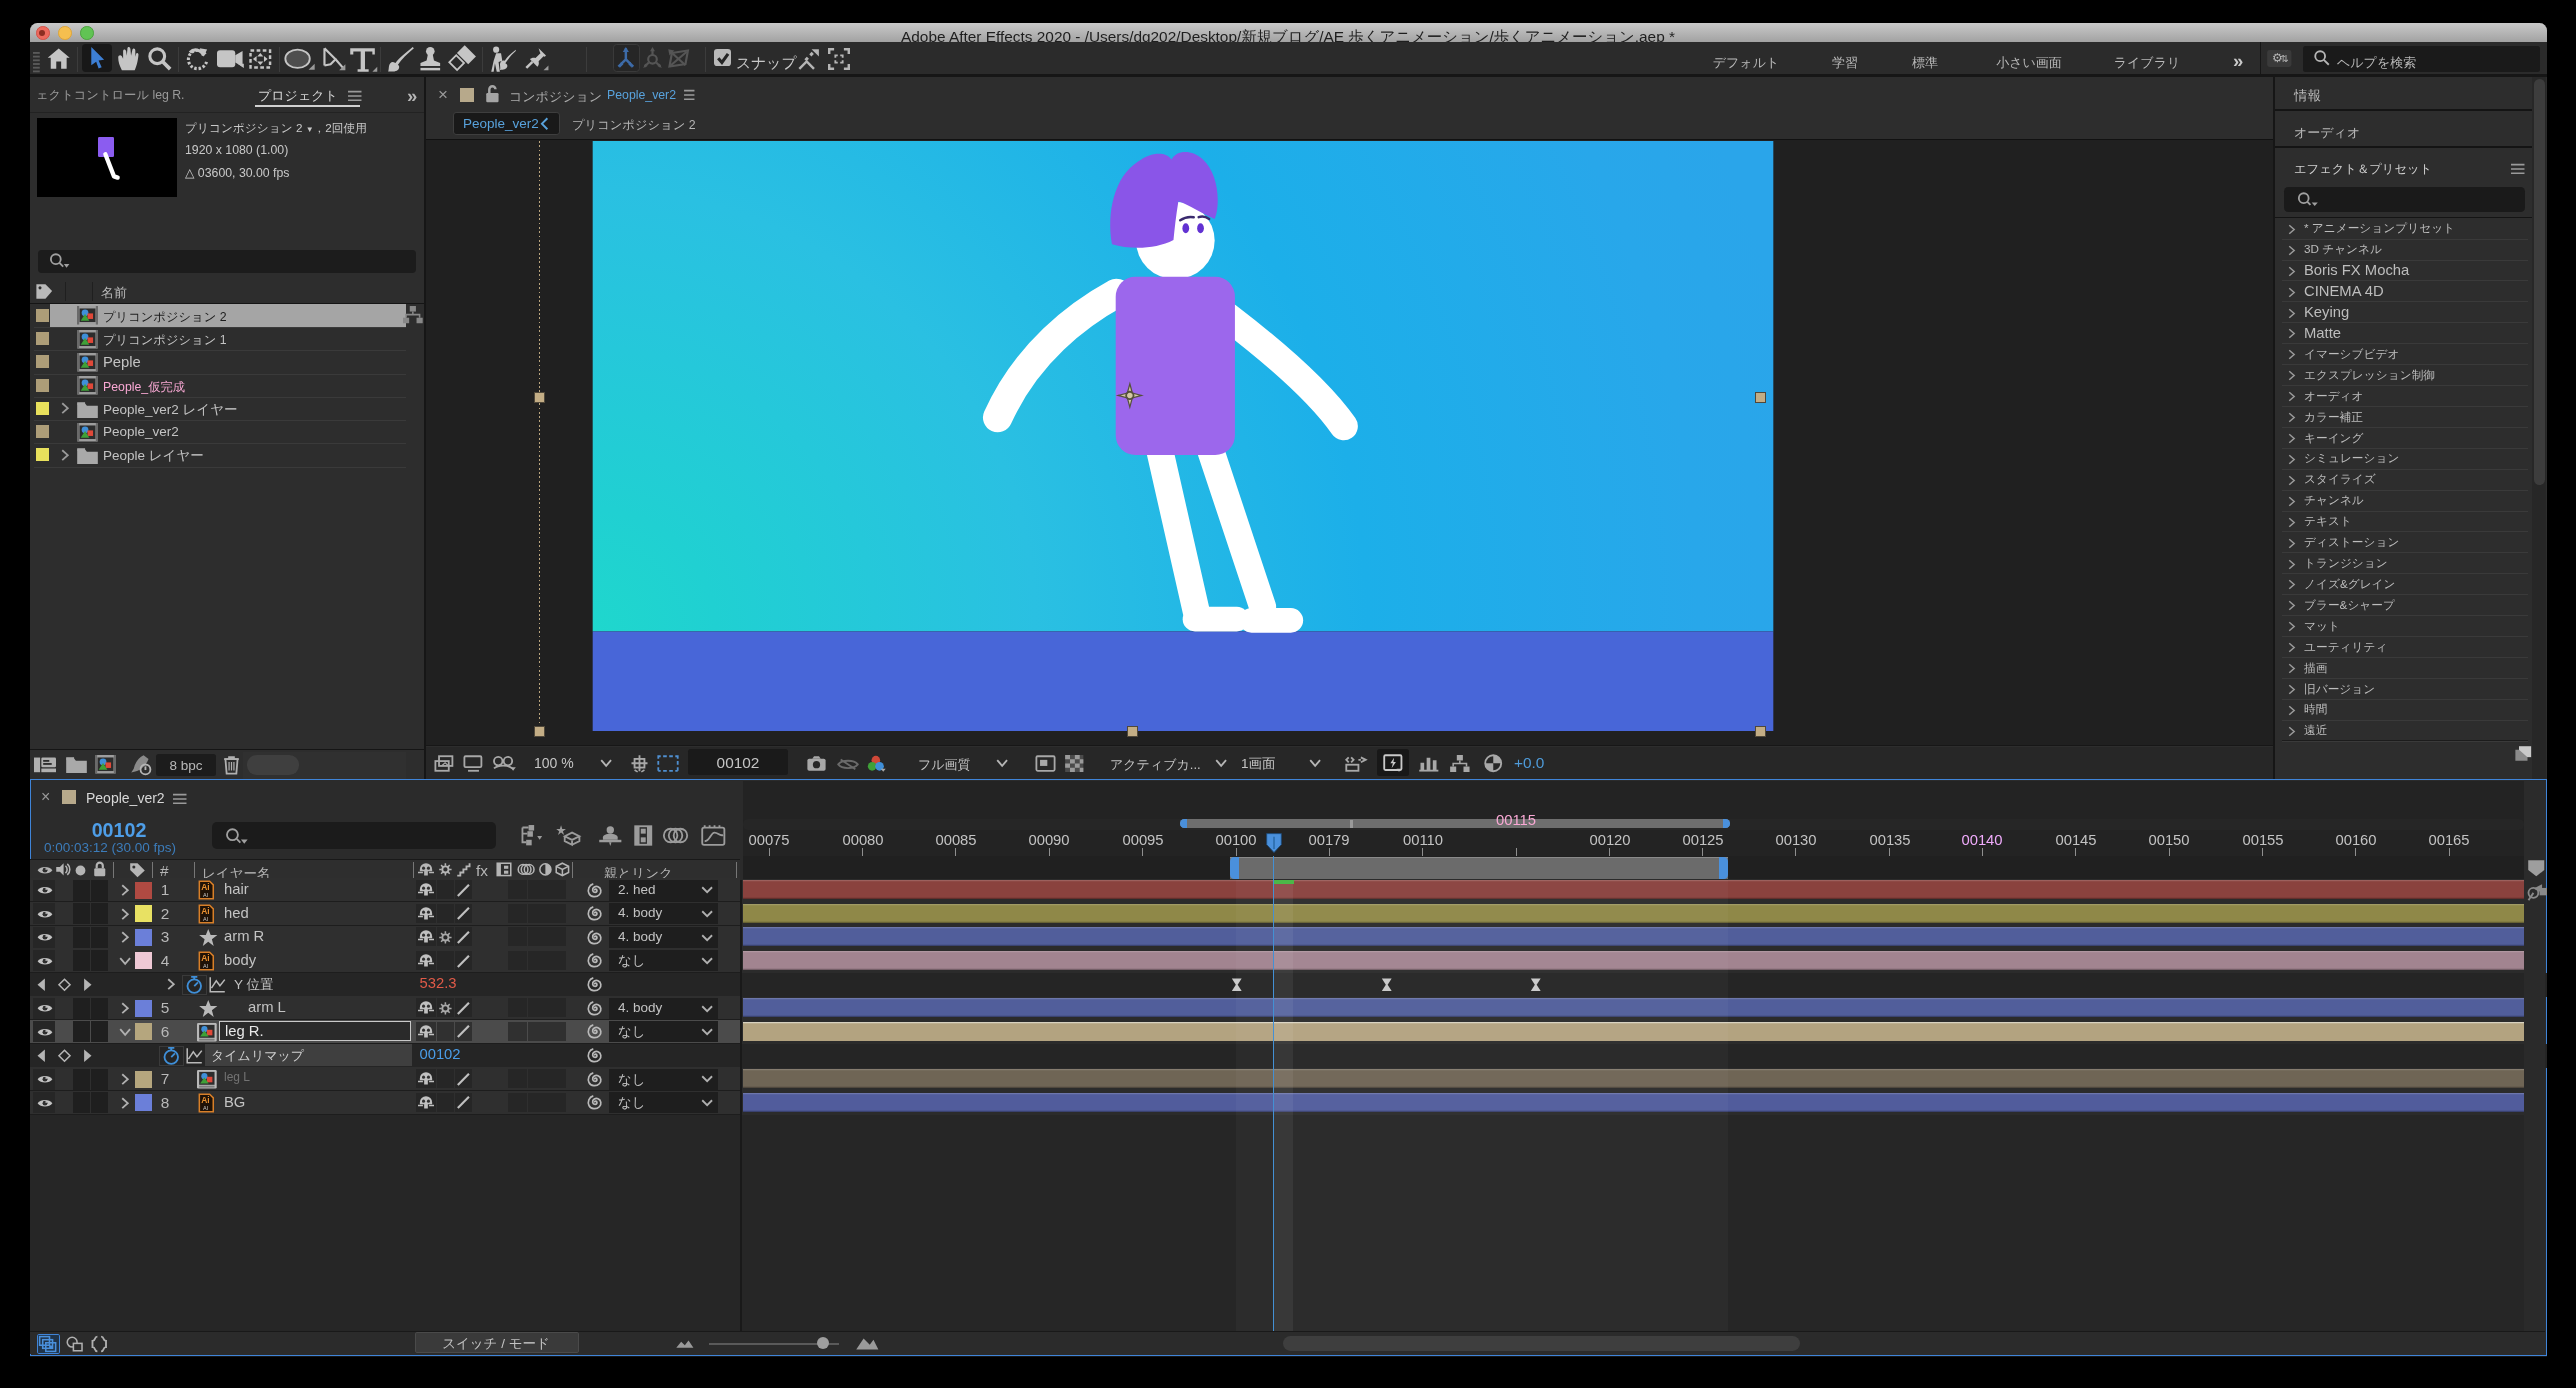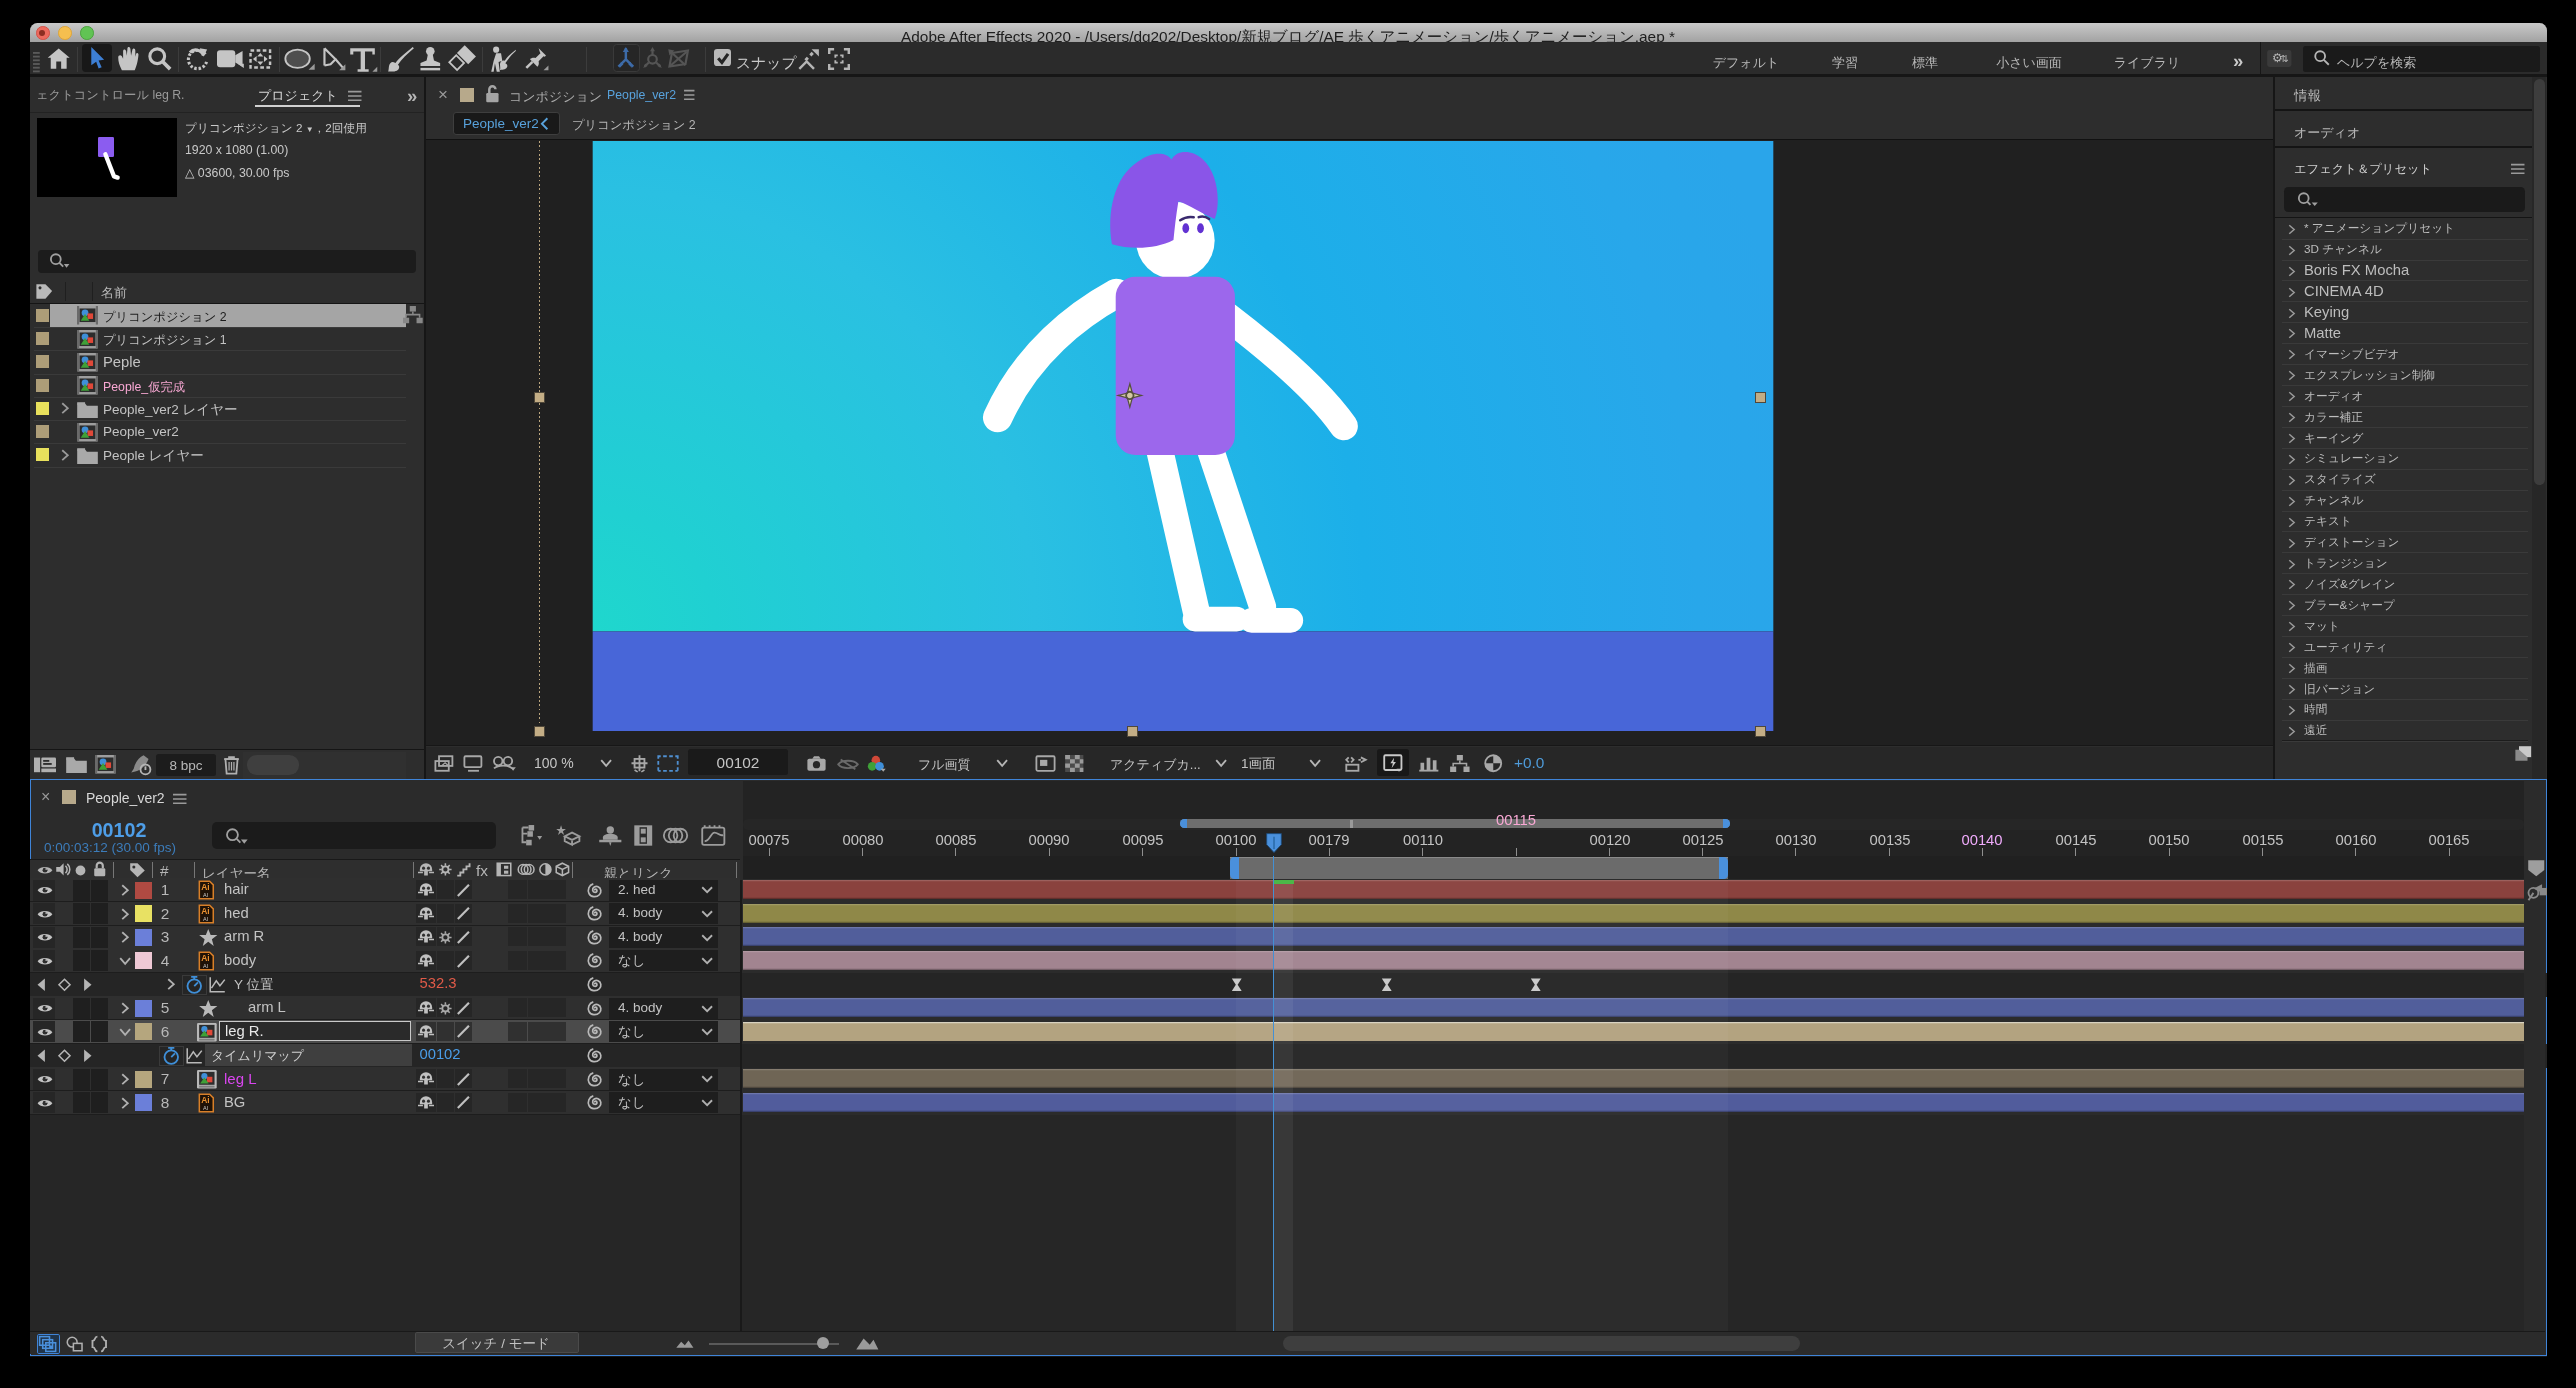--- a/index.html
+++ b/index.html
@@ -1121,21 +1121,21 @@
 <div style="left:135px;top:1071px;width:17px;height:17px;background:#b5a67e;"></div>
 <div style="left:0px;top:1070px;font-size:15.4px;color:#b9b9b9;font-weight:normal;white-space:nowrap;left:165px;transform:translateX(-50%);">7</div>
 <svg style="left:197px;top:1070px" width="19.7" height="18.5" viewBox="0 0 32 30">
     <rect x="0" y="0" width="32" height="30" rx="2" fill="#b9b9b9"></rect>
     <rect x="3.5" y="3" width="25" height="21" fill="#2d2d2d"></rect>
     <rect x="3.5" y="25.5" width="25" height="3" fill="#7d7d7d"></rect>
     <circle cx="12" cy="10" r="5" fill="#3f8fd8"></circle>
     <rect x="16" y="11" width="9" height="9" fill="#e04838"></rect>
     <path d="M5 22 L12 12 L19 22 Z" fill="#3fa038"></path>
   </svg>
-<div style="left:224px;top:1070px;font-size:15px;color:#d946ef;font-weight:normal;white-space:nowrap;">leg L</div>
+<div style="left:224px;top:1070px;font-size:12px;color:#737373;font-weight:normal;white-space:nowrap;">leg L</div>
 <div style="left:416px;top:1069px;width:19.7px;height:18.7px;background:#262626;"></div>
 <svg style="left:418px;top:1071px" width="16" height="16" viewBox="0 0 26 26">
     <path d="M3 12 A 10 10 0 0 1 23 12 L23 15 L16 15 L16 22 L10 22 L10 15 L3 15 Z" fill="#c0c0c0"></path>
     <path d="M0 17 L8 17 M18 17 L26 17" stroke="#c0c0c0" stroke-width="2.5"></path>
     <circle cx="9" cy="10" r="2.5" fill="#2e2e2e"></circle>
     <circle cx="17" cy="10" r="2.5" fill="#2e2e2e"></circle>
   </svg>
 <div style="left:437px;top:1069px;width:17px;height:18.7px;background:#262626;"></div>
 <div style="left:455px;top:1069px;width:17px;height:18.7px;background:#262626;"></div>
 <svg style="left:456px;top:1072px" width="14.8" height="14.8" viewBox="0 0 24 24">

